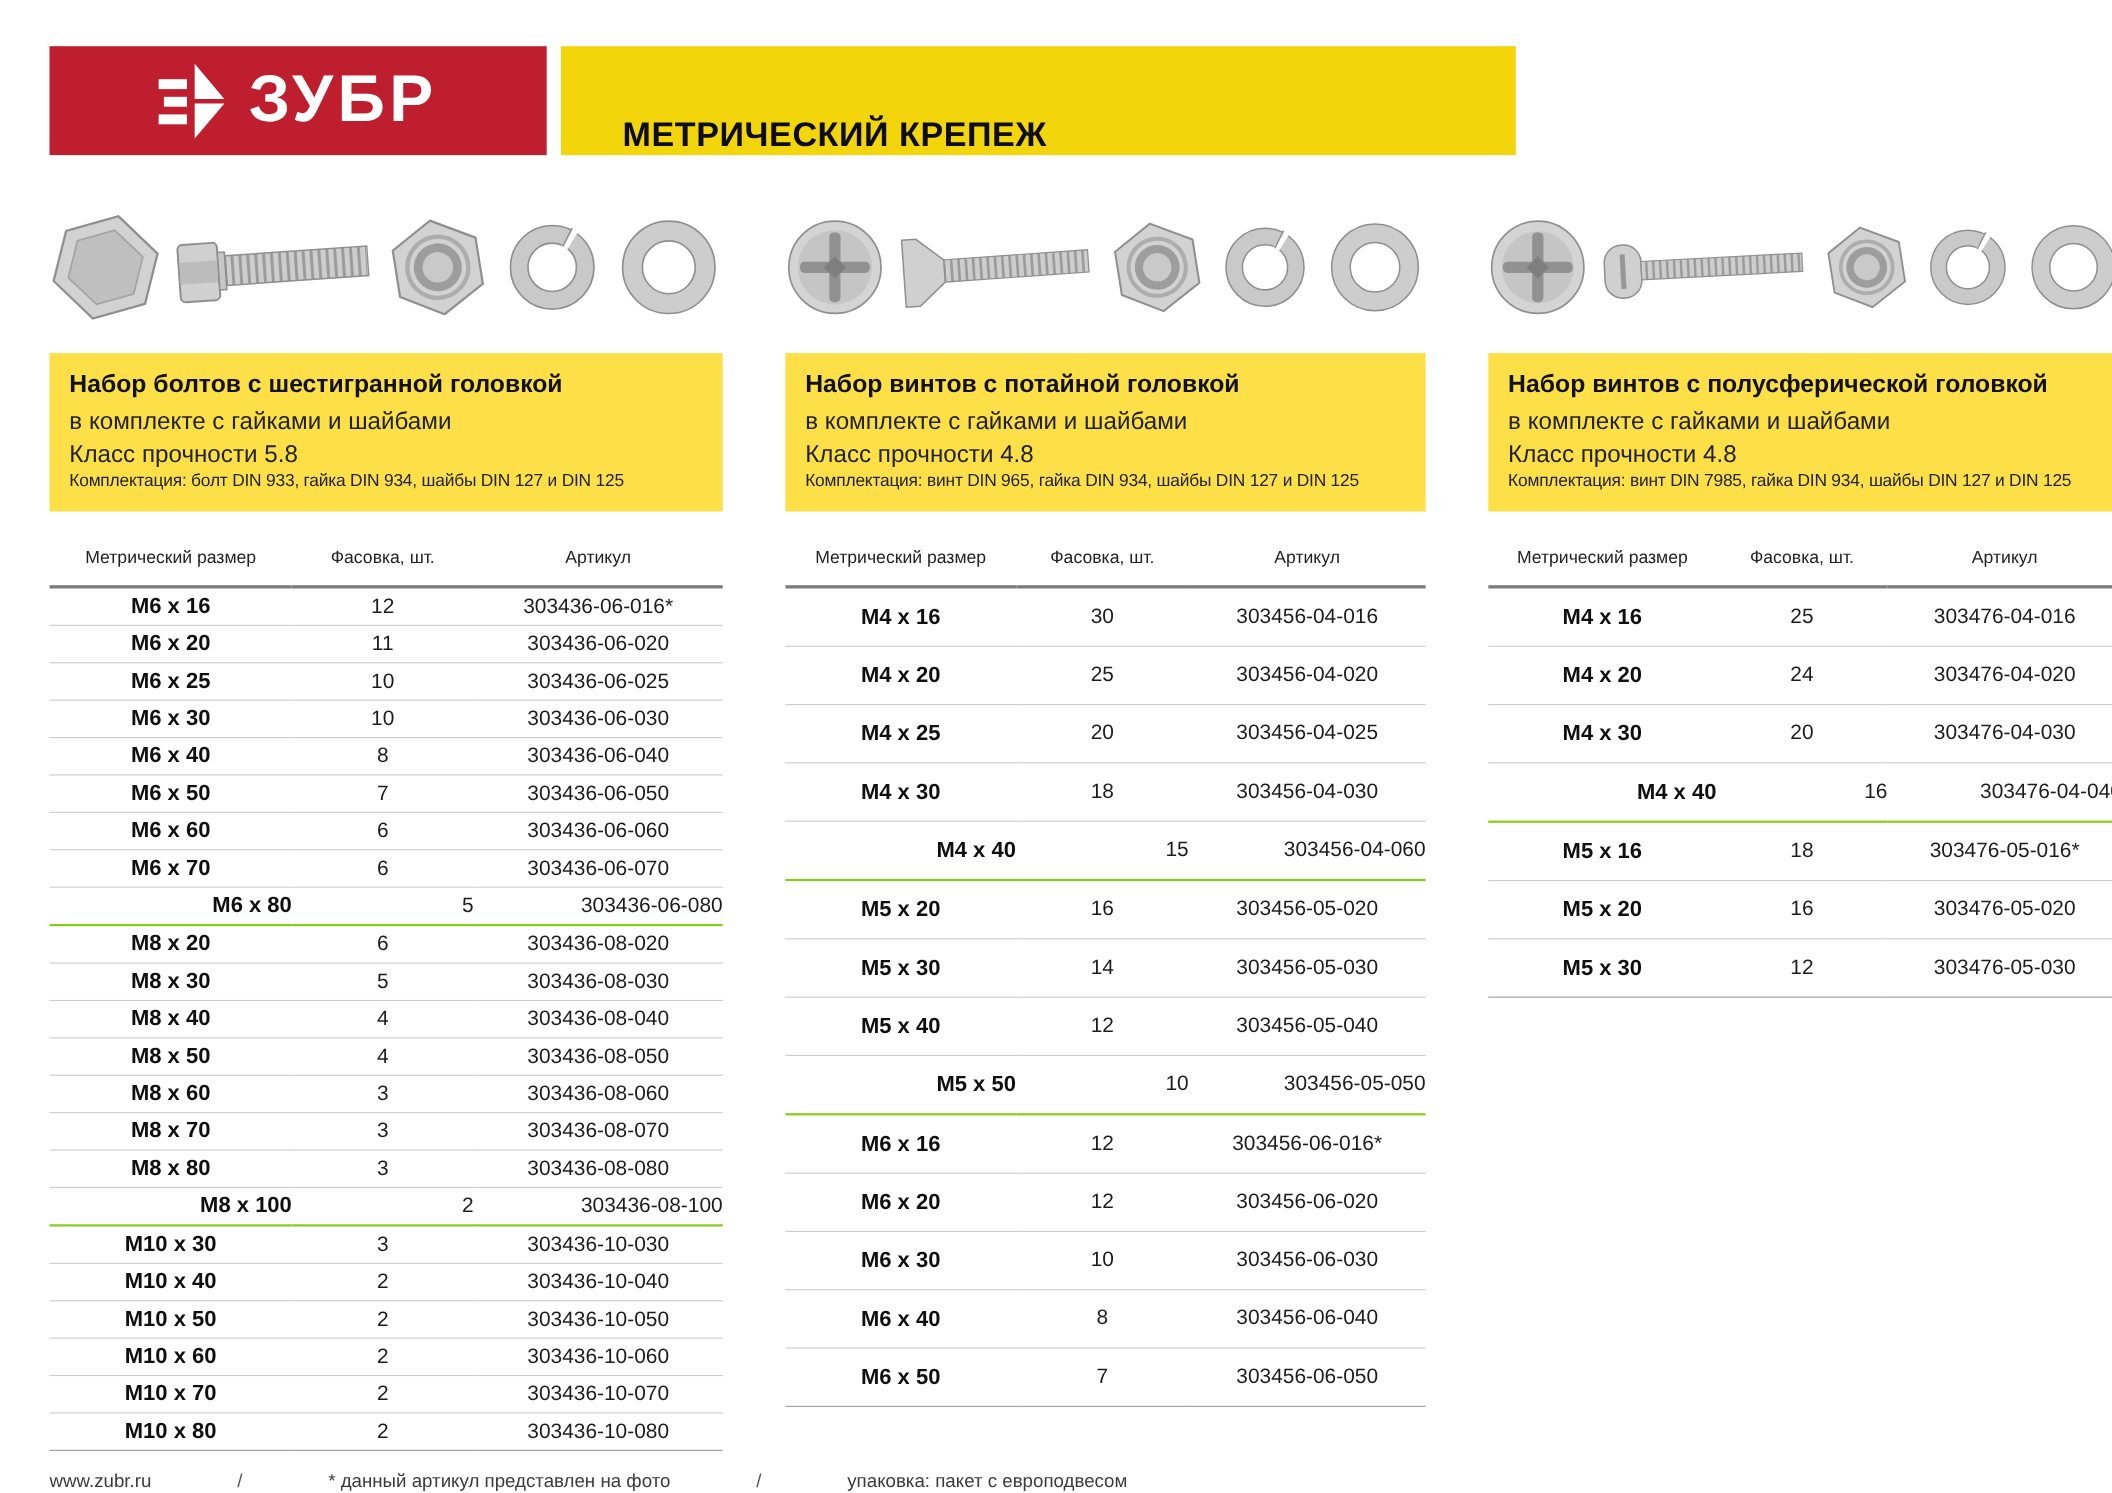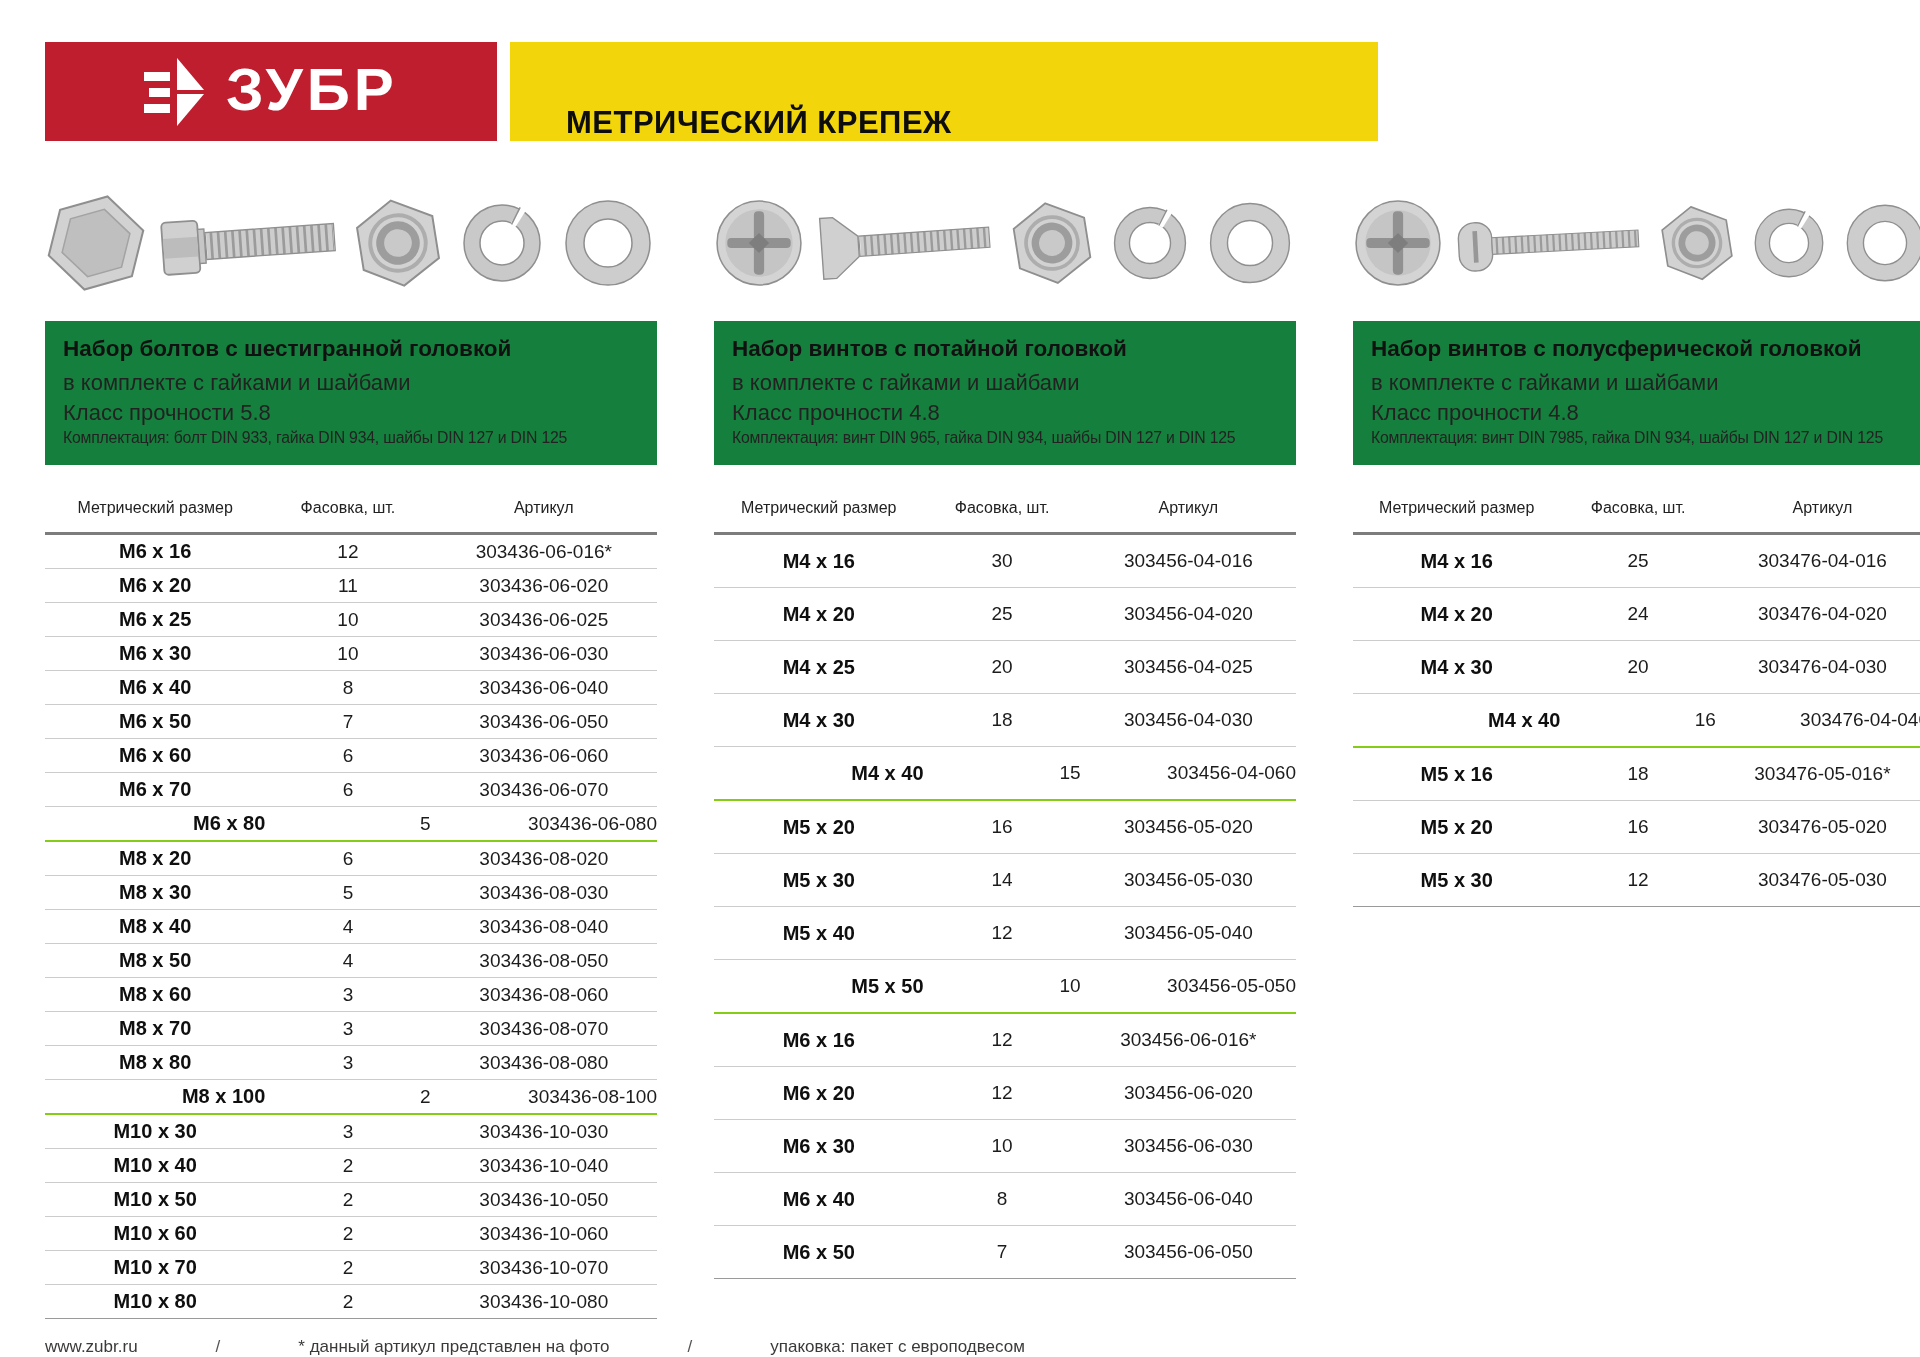--- a/index.html
+++ b/index.html
@@ -11,21 +11,21 @@
   .brand-box{width:452px;background:#bf1e2e;display:flex;align-items:center;justify-content:center;gap:18px;}
   .brand-text{color:#ffffff;font-size:60px;font-weight:800;letter-spacing:4px;line-height:1;padding-bottom:4px;}
   .title-box{width:868px;background:#f2d50a;display:flex;align-items:flex-end;padding-left:56px;box-sizing:border-box;}
   .title-text{font-size:31px;font-weight:800;color:#0d0d0d;letter-spacing:0.5px;}
 
   
   .columns{display:grid;grid-template-columns:repeat(3,1fr);column-gap:57px;align-items:start;}
   .photo-row{height:128px;margin-top:38px;display:flex;align-items:center;justify-content:center;gap:12px;}
   .photo-row svg{flex:none;}
 
-  .info-box{background:#15803d;margin-top:14px;padding:14px 18px 15px 18px;}
+  .info-box{background:#fde047;margin-top:14px;padding:14px 18px 15px 18px;}
   .info-title{font-size:22.5px;font-weight:700;margin:0 0 6px 0;line-height:1.2;color:#111;}
   .info-line{font-size:22px;margin:1px 0;line-height:1.32;color:#222;}
   .info-line.contents{font-size:15.8px;white-space:nowrap;letter-spacing:-0.2px;}
 
   
   table{width:100%;border-collapse:collapse;table-layout:fixed;}
   col.c-size{width:36%;} col.c-pack{width:27%;} col.c-art{width:37%;}
   thead th{font-weight:400;font-size:16px;color:#222;text-align:center;padding:34px 0 15px 0;border-bottom:3px solid #7c7c7c;}
   tbody td{text-align:center;border-bottom:1px solid #cccccc;padding:0;vertical-align:middle;}
   tbody tr.sep td{border-bottom:2px solid #84cc16;text-align:right;}

